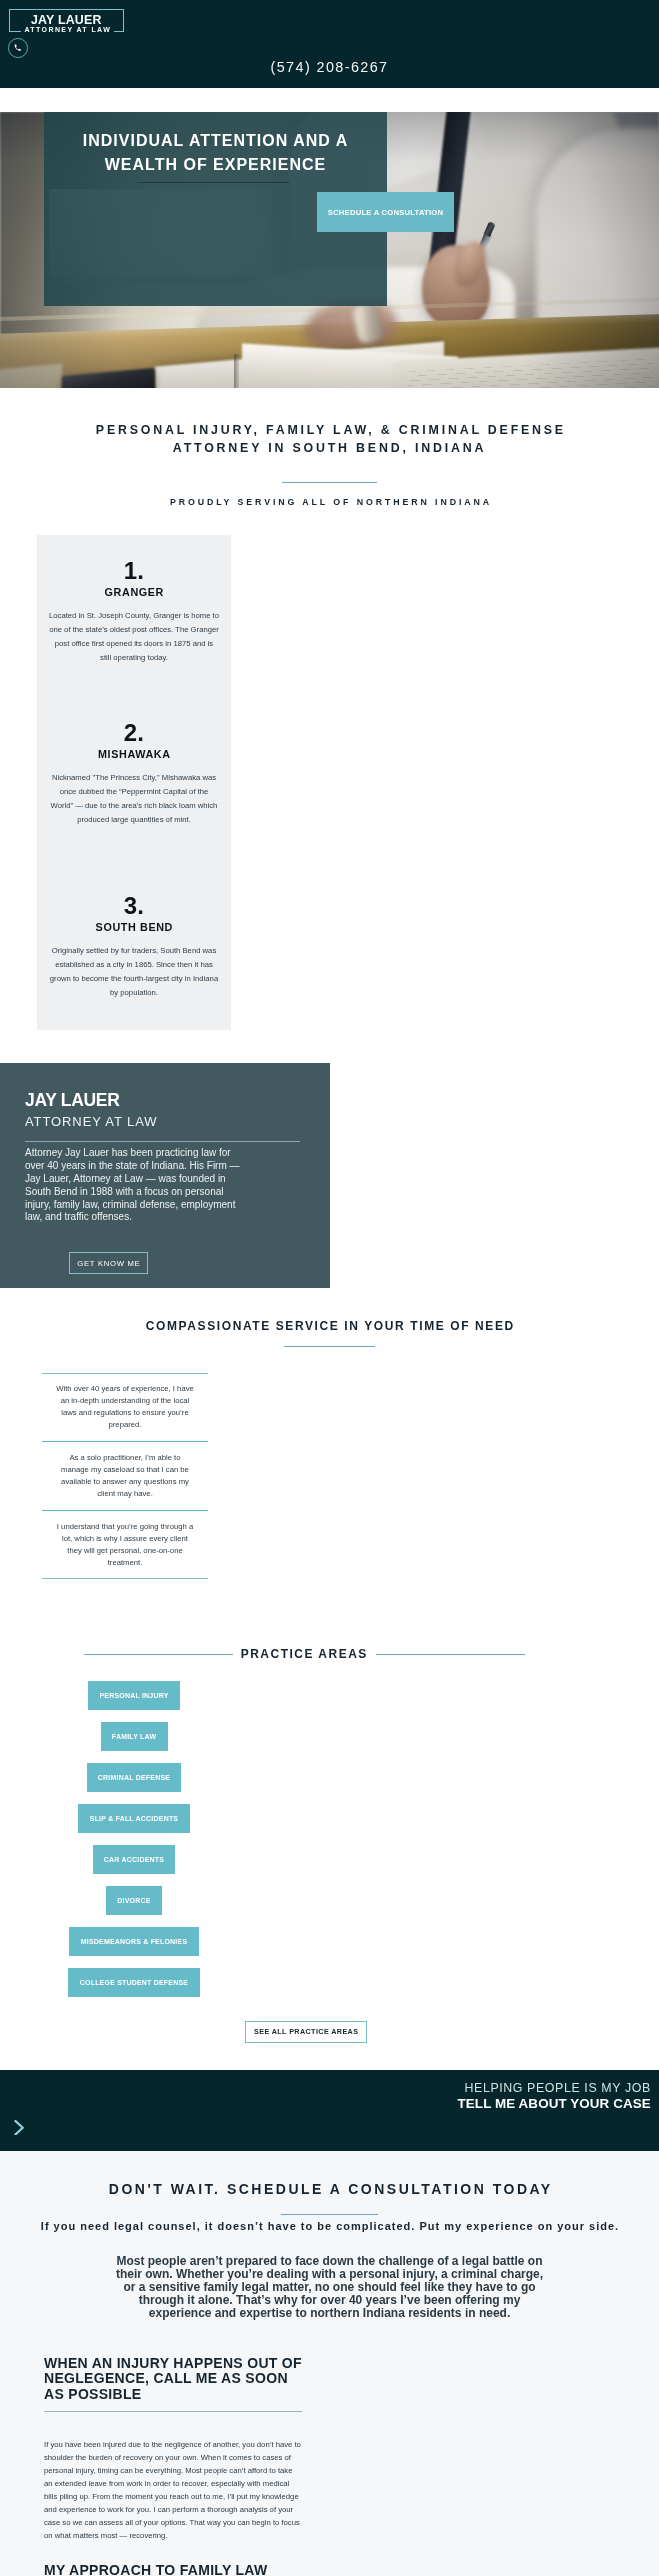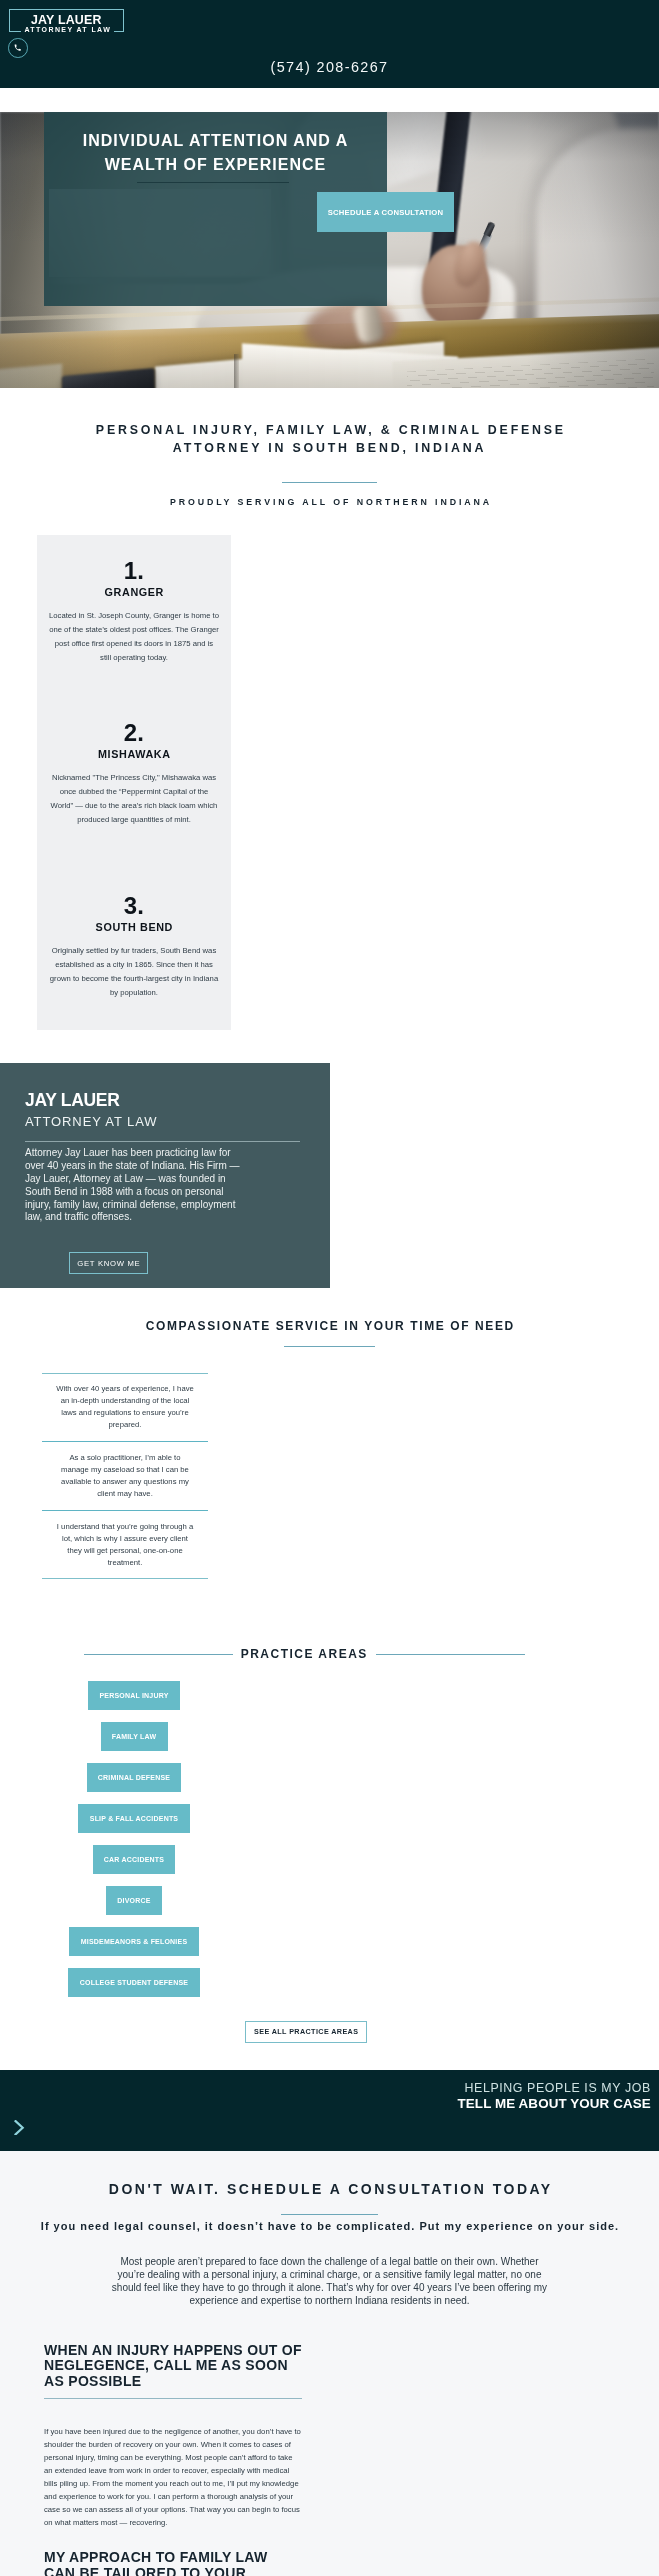--- a/index.html
+++ b/index.html
@@ -231,22 +231,22 @@
   .banner-eyebrow { font-size:12.4px; color:#cfe2e2; letter-spacing:0.6px; line-height:16px; }
   .banner-title { margin-top:0; font-size:13.4px; font-weight:bold; color:#ffffff; letter-spacing:0.1px; line-height:16px; }
 
   
   .consult { position:relative; background:#f6f7f9; padding-top:30px; padding-bottom:36px; }
   .consult h2 { margin:0; text-align:center; font-size:14px; font-weight:bold; color:#16242f;
     letter-spacing:2.5px; text-indent:2.5px; }
   .consult-rule { width:97px; height:0.8px; background:#6da7b9; margin:17px auto 0; }
   .consult-sub { margin:5.2px auto 0; text-align:center; font-size:11px; font-weight:bold; color:#16242f;
     letter-spacing:1px; text-indent:1px; }
-  .consult-body { margin:23px auto 8px; width:440px; text-align:center; font-size:10px;
-    line-height:13px; color:#2c3a44; }
+  .consult-body { margin:23px auto 8px; width:440px; text-align:center; font-size:12px;
+    line-height:13px; color:#2c3a44;font-weight:bold; }
   .consult-blocks { margin:36px 0 0 44px; width:258px; }
   .cb-head { font-size:14px; font-weight:bold; color:#16242f; line-height:15.5px; letter-spacing:0.3px; }
   .cb-rule { width:258px; height:0.5px; background:#94b8c4; margin-top:9.3px; }
   .cb-body { margin-top:26px; font-size:7.7px; line-height:13px; color:#2c3a44; }
   .cb2 { margin-top:21.6px; }
 </style>
 </head>
 <body>
 <div class="page">
 

